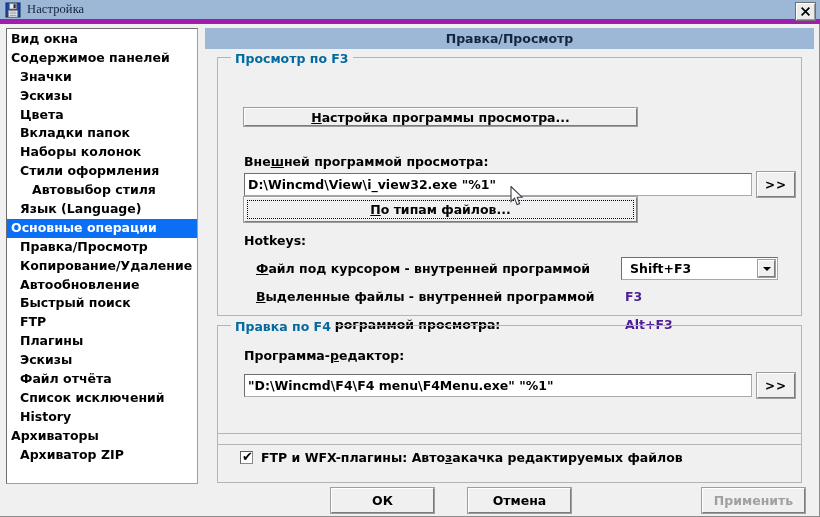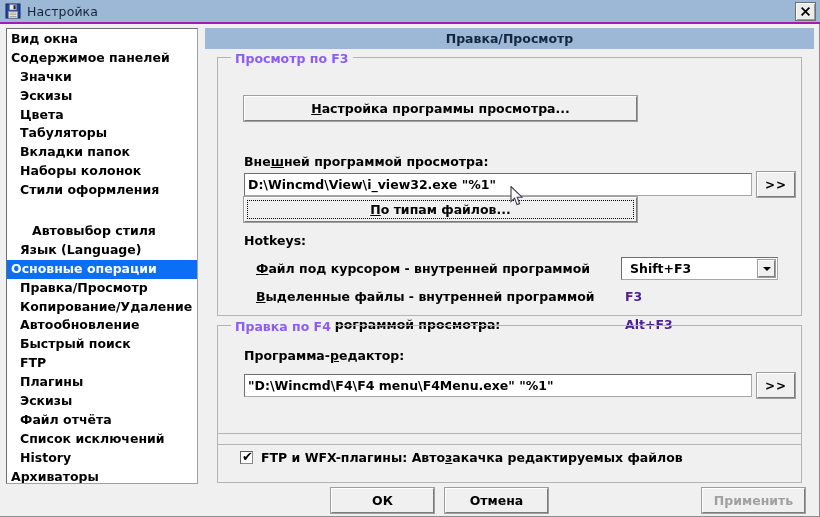--- a/index.html
+++ b/index.html
@@ -23,22 +23,22 @@
     border: 1px solid #8c8c8c;
     border-top: none;
     border-left: none;
   }
 
   
   #titlebar {
     position: absolute; left: 0; top: 0;
     width: 820px; height: 24px;
     background: #9db7d6;
-    border-bottom: 2px solid #a21caf;
-    display: flex; align-items: center;
+    border-bottom: 5px solid #a21caf;
+    display: flex; align-items: center; font-family: Liberation Serif, serif;
   }
   #titlebar-icon {
     width: 16px; height: 16px;
     margin-left: 5px; margin-right: 6px;
     position: relative; flex: none;
   }
   #title-text {
     font-size: 12.5px;
     font-weight: normal;
     color: #16243a;
@@ -71,21 +71,21 @@
     line-height: 18.9px;
     font-size: 12.5px;
     font-weight: bold;
     color: #000;
     white-space: nowrap;
     padding-left: 4px;
     cursor: default;
   }
   .tree-item.lvl1 { padding-left: 4px; }
   .tree-item.lvl2 { padding-left: 13px; }
-  .tree-item.lvl3 { padding-left: 25px; margin-top: 22px; }
+  .tree-item.lvl3 { padding-left: 25px; }
   .tree-item.selected {
     background: #0a6ff5;
     color: #ffffff;
   }
 
   
   #right {
     position: absolute; left: 205px; top: 28px;
     width: 609px; height: 456px;
   }
@@ -100,21 +100,21 @@
   .group {
     position: absolute;
     border: 1px solid #b4b4b4;
     background: transparent;
   }
   .group-legend {
     position: absolute;
     top: -7px; left: 13px;
     background: #f0f0f0;
     padding: 0 4px;
-    font-size: 12.5px; font-weight: bold; color: #8b5cf6;
+    font-size: 12.5px; font-weight: bold; color: #0369a1;
     white-space: nowrap;
   }
 
   #group-f3 { left: 12px; top: 29px; width: 585px; height: 259px; }
   #group-f4 { left: 12px; top: 297px; width: 585px; height: 120px; }
   #group-chk { left: 12px; top: 405px; width: 585px; height: 50px;
                border: 1px solid #b4b4b4; }
 
   
   .btn {
@@ -125,22 +125,22 @@
     border-bottom: 1px solid #7b7b7b;
     outline: 1px solid #9e9e9e;
     outline-offset: 0px;
     font-size: 12.5px; font-weight: bold;
     color: #000;
     display: flex; align-items: center; justify-content: center;
     cursor: default;
     font-family: "DejaVu Sans", "Liberation Sans", sans-serif;
   }
   #btn-viewer-setup {
-    position: absolute; left: 26px; top: 38px;
-    width: 393px; height: 25px;
+    position: absolute; left: 26px; top: 50px;
+    width: 393px; height: 18px;
   }
   #btn-by-filetype {
     position: absolute; left: 26px; top: 139px;
     width: 393px; height: 25px;
   }
   #btn-by-filetype .focus-ring {
     position: absolute; left: 2px; top: 2px; right: 2px; bottom: 2px;
     border: 1px dotted #000;
     pointer-events: none;
   }
@@ -233,21 +233,21 @@
   #bottom-bar {
     position: absolute; left: 0; top: 484px;
     width: 820px; height: 33px;
   }
   .dlg-btn {
     position: absolute; top: 4px;
     width: 103px; height: 25px;
   }
   .dlg-btn.disabled { color: #a0a0a0; }
   #btn-ok     { left: 331px; }
-  #btn-cancel { left: 445px; }
+  #btn-cancel { left: 468px; }
   #btn-help   { left: 559px; margin-top: 47px; }
   #btn-apply  { left: 702px; }
 
   
   #cursor {
     position: absolute;
     left: 510px; top: 186px;
     width: 14px; height: 21px;
     pointer-events: none;
     z-index: 50;
@@ -278,21 +278,20 @@
     </div>
   </div>
 
   <div id="tree-panel">
 
   <div class="tree-item lvl1"><span>Вид окна</span></div>
       <div class="tree-item lvl1"><span>Содержимое панелей</span></div>
       <div class="tree-item lvl2"><span>Значки</span></div>
       <div class="tree-item lvl2"><span>Эскизы</span></div>
       <div class="tree-item lvl2"><span>Цвета</span></div>
-      <div class="tree-item lvl2"><span>Табуляторы</span></div>
       <div class="tree-item lvl2"><span>Вкладки папок</span></div>
       <div class="tree-item lvl2"><span>Наборы колонок</span></div>
       <div class="tree-item lvl2"><span>Стили оформления</span></div>
       <div class="tree-item lvl3"><span>Автовыбор стиля</span></div>
       <div class="tree-item lvl2"><span>Язык (Language)</span></div>
       <div class="tree-item lvl1 selected" style="background: rgb(10, 111, 245);"><span>Основные операции</span></div>
       <div class="tree-item lvl2"><span>Правка/Просмотр</span></div>
       <div class="tree-item lvl2"><span>Копирование/Удаление</span></div>
       <div class="tree-item lvl2"><span>Автообновление</span></div>
       <div class="tree-item lvl2"><span>Быстрый поиск</span></div>

